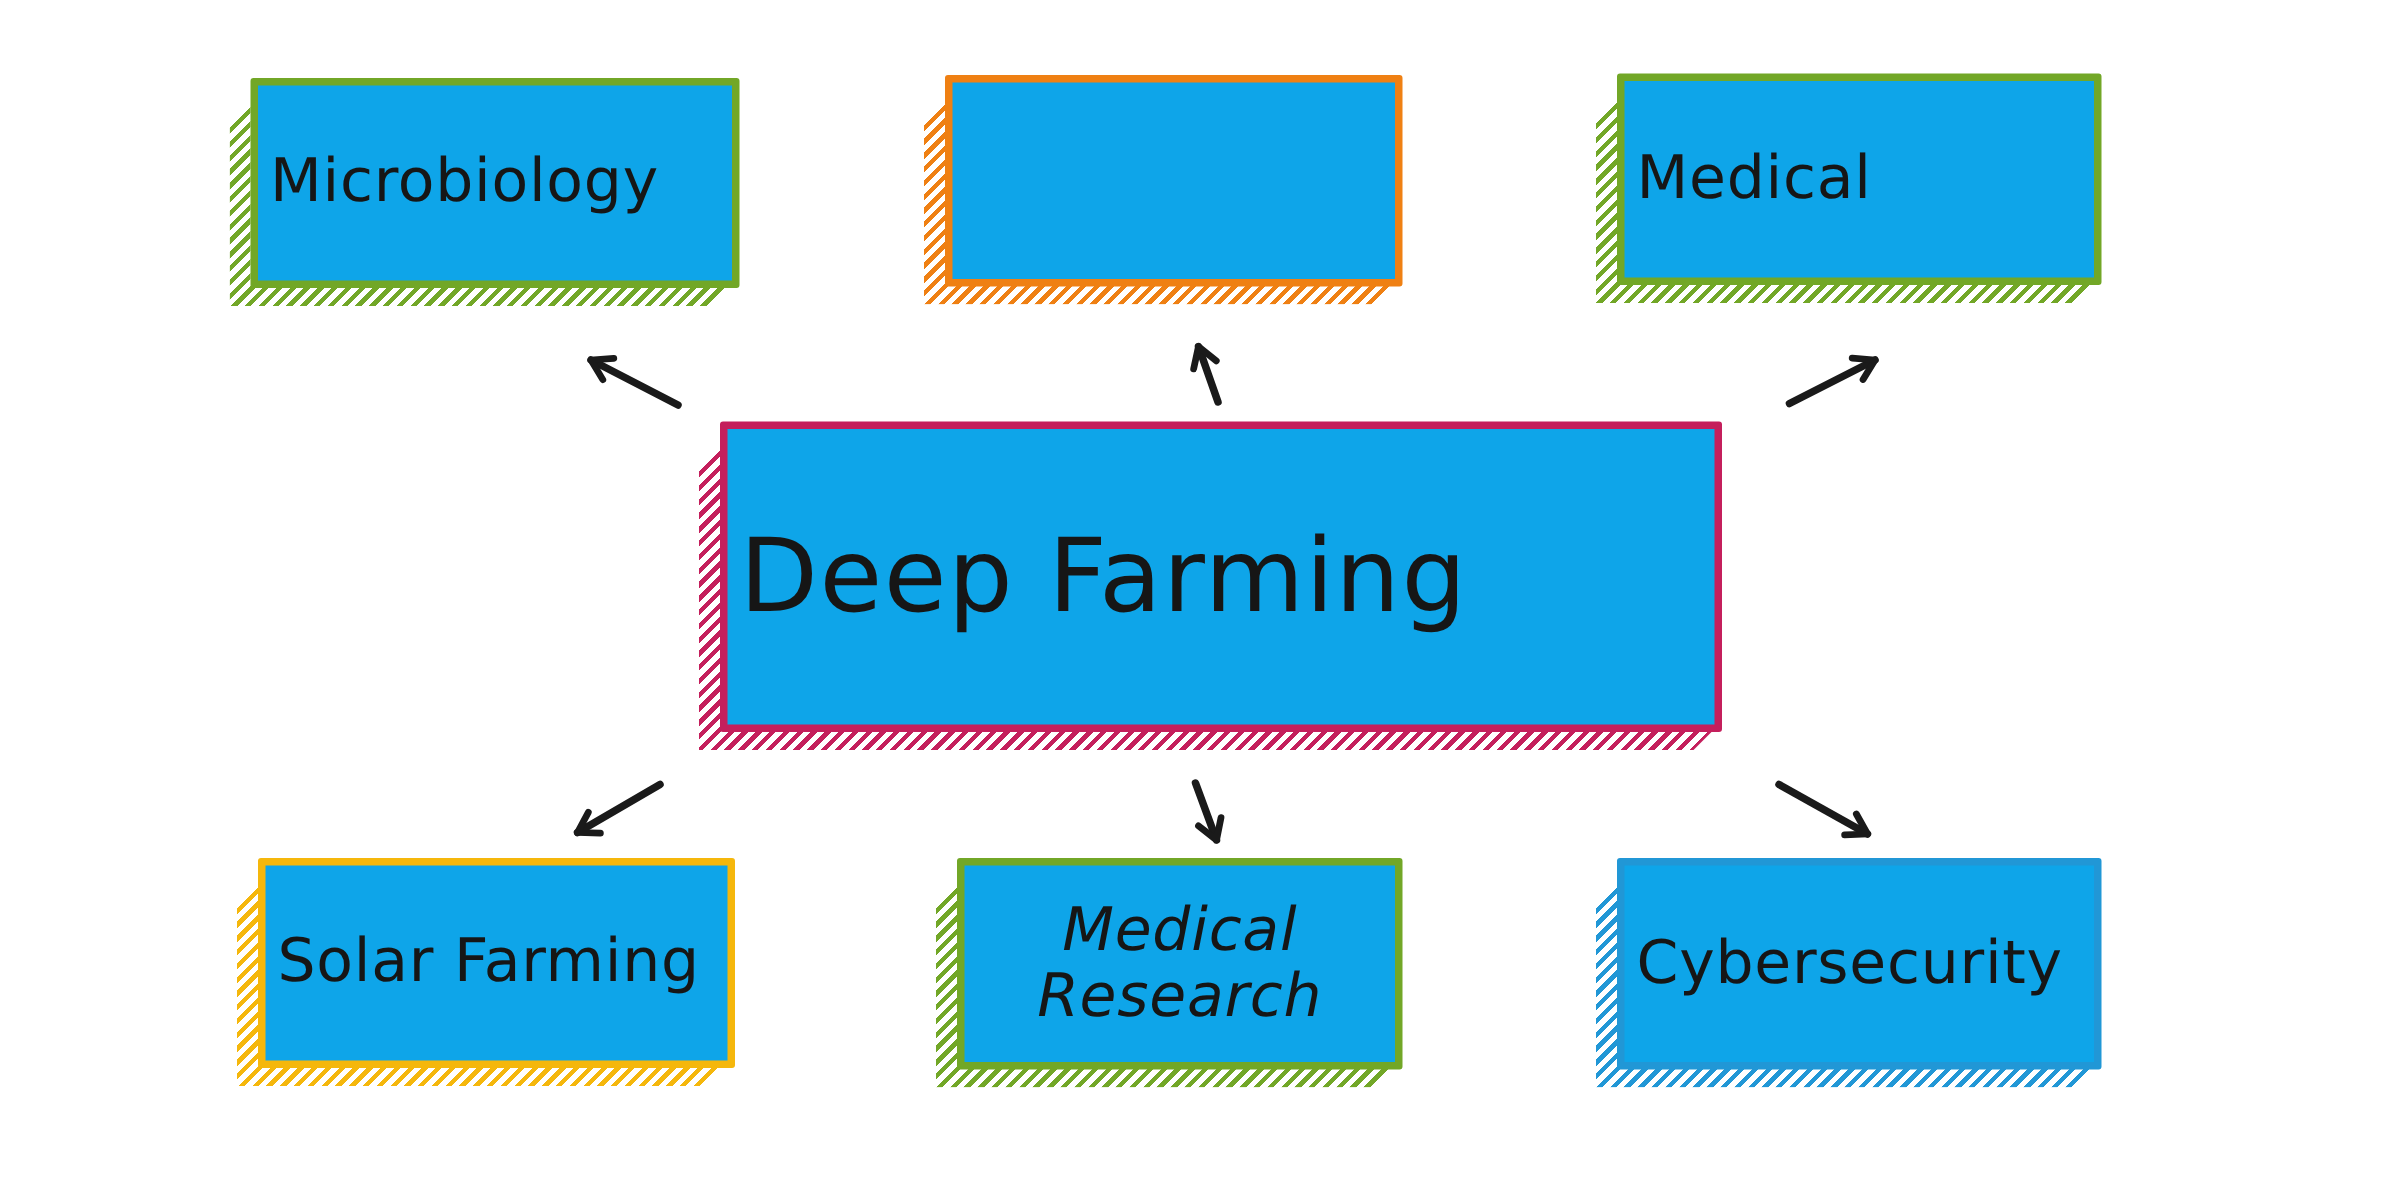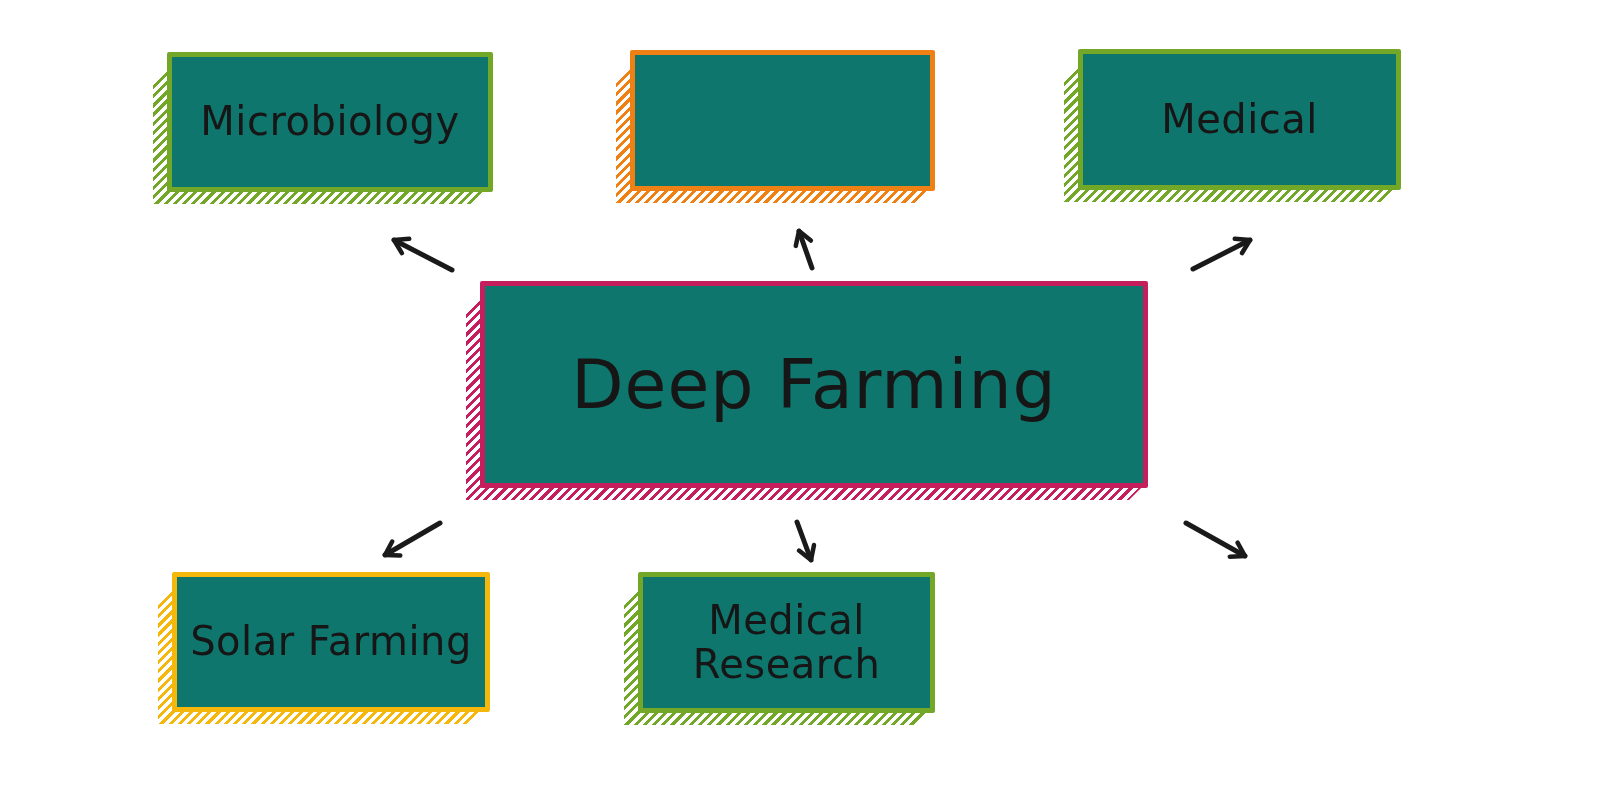--- a/index.html
+++ b/index.html
@@ -10,24 +10,24 @@
     overflow:hidden;position:relative;
     color:#1a1a1a;
   }
   .canvas{position:absolute;inset:0;width:1600px;height:800px;}
   .arrows{position:absolute;left:0;top:0;pointer-events:none;}
 
   
   .node{
     position:absolute;
     box-sizing:border-box;
-    background:#0f766e;
+    background:#0ea5e9;
     border:5px solid var(--c);
     border-radius:2px;
-    display:flex;align-items:center;justify-content:center;
+    display:flex;align-items:center;justify-content:flex-start;
     text-align:center;
   }
   .node .shadow{
     position:absolute;
     left:-19px;top:10px;
     width:calc(100% + 19px);
     height:calc(100% + 7px);
     background:repeating-linear-gradient(135deg, var(--c) 0 3px, transparent 3px 6.5px);
     clip-path:polygon(0 14px, 14px 0, 14px calc(100% - 14px), 100% calc(100% - 14px), calc(100% - 14px) 100%, 0 100%);
     z-index:-1;
@@ -43,21 +43,21 @@
     font-size:68px;
     letter-spacing:1px;
   }
 
   
   #node-center       {left:480px; top:281px; width:668px; height:207px;}
   #node-microbiology {left:167px; top:52px;  width:326px; height:140px;}
   #node-farming      {left:630px; top:50px;  width:305px; height:141px;}
   #node-genomics     {left:1078px;top:49px;  width:323px; height:141px;}
   #node-solar        {left:172px; top:572px; width:318px; height:140px;}
-  #node-medical      {left:638px; top:572px; width:297px; height:141px;}
+  #node-medical      {left:638px; top:572px; width:297px; height:141px;font-style:italic;}
   #node-cyber        {left:1078px;top:572px; width:323px; height:141px;}
 </style>
 </head>
 <body>
 
 <div class="canvas">
 
   <svg class="arrows" width="1600" height="800" viewBox="0 0 1600 800">
     <defs>
       <marker id="ah" viewBox="0 0 24 24" refX="18" refY="12" markerWidth="24" markerHeight="24" markerUnits="userSpaceOnUse" orient="auto">
@@ -96,14 +96,18 @@
   <div class="node" id="node-solar" style="--c: #f5b70c;">
     <div class="shadow"></div>
     <span class="label">Solar Farming</span>
   </div>
 
   <div class="node" id="node-medical" style="--c: #72a727;">
     <div class="shadow"></div>
     <span class="label">Medical Research</span>
   </div>
 
+  <div class="node" id="node-cyber" style="--c: #2197d6;">
+    <div class="shadow"></div>
+    <span class="label">Cybersecurity</span>
+  </div>
 
 </div>
 
 </body></html>

